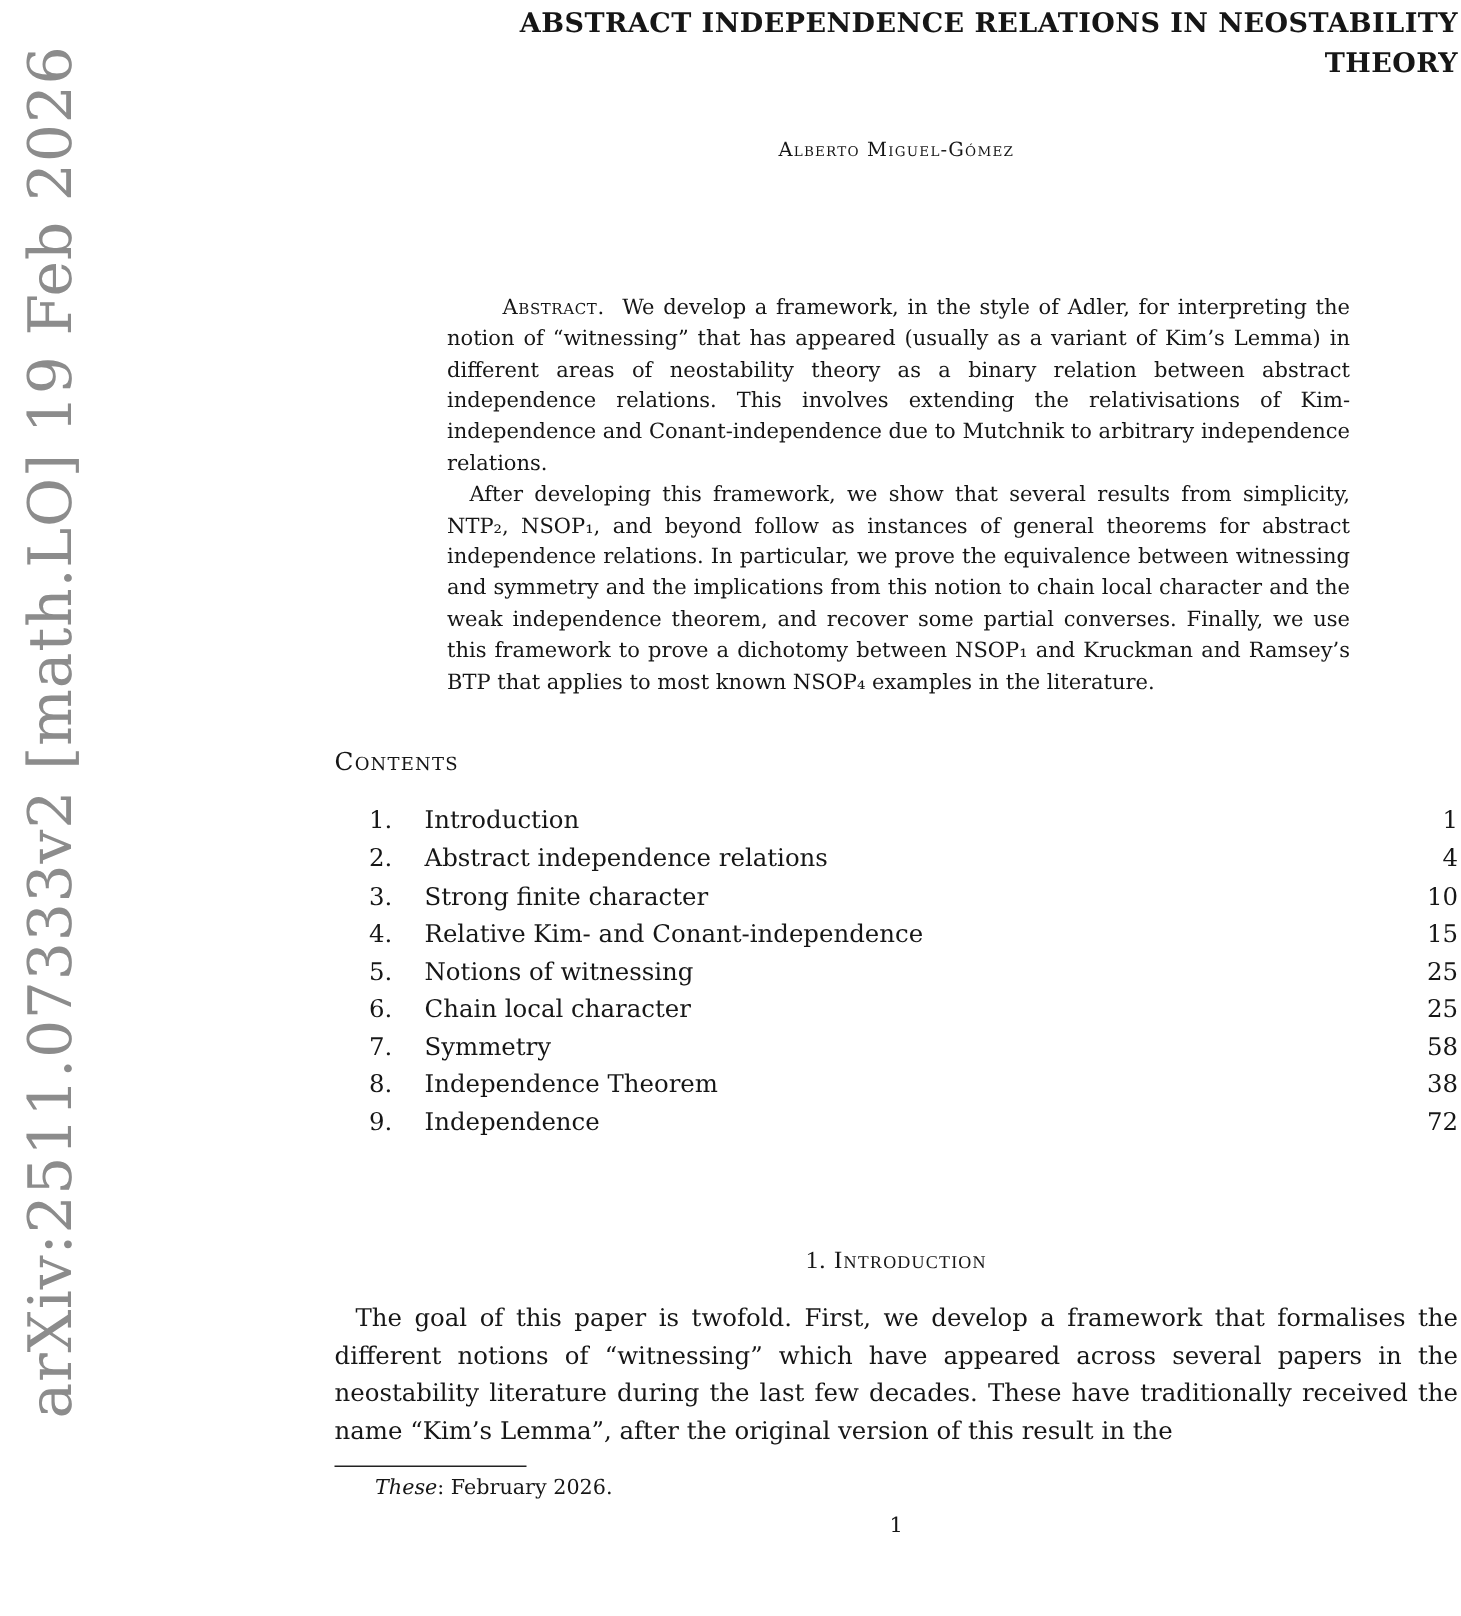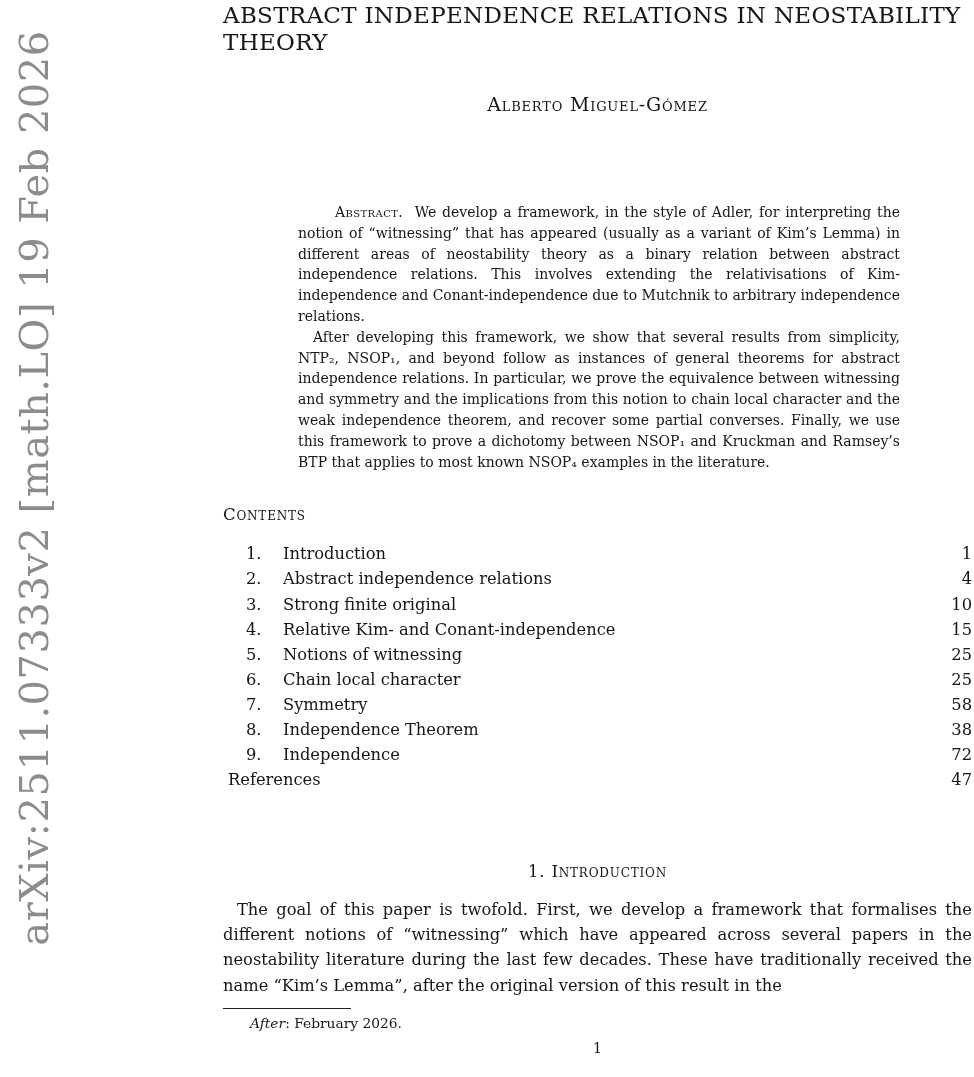--- a/index.html
+++ b/index.html
@@ -26,32 +26,32 @@
 
   
   .page-col {
     position: absolute;
     left: 223px; top: 0;
     width: 749px;
   }
 
   .paper-title {
     margin-top: 2px;
-    text-align: left;
-    font-weight: normal;
-    font-size: 23px;
+    text-align: right;
+    font-weight: bold;
+    font-size: 18px;
     line-height: 27px;
     letter-spacing: 0.3px;
   }
 
   .author {
     margin-top: 37px;
     text-align: center;
     font-variant: small-caps;
-    font-size: 19px;
+    font-size: 13px;
     letter-spacing: 0.8px;
   }
 
   .abstract {
     margin: 87px 72px 0 75px;
     font-size: 14px;
     line-height: 20.8px;
     text-align: justify;
   }
   .abstract p { margin: 0; }
@@ -80,20 +80,21 @@
   .toc-num { width: 37px; padding-left: 18px; flex: none; }
   .toc-title { flex: 1 1 auto; }
   .toc-page { flex: none; text-align: right; }
 
   .section-heading {
     margin-top: 70px;
     text-align: center;
     font-variant: small-caps;
     font-size: 16.5px;
     letter-spacing: 0.8px;
+    font-family: Liberation Serif, serif;
   }
 
   .body-para {
     margin: 16px 0 0 0;
     font-size: 16.3px;
     line-height: 25.1px;
     text-align: justify;
     text-indent: 14px;
   }
 
@@ -145,21 +146,21 @@
       <span class="toc-title">Introduction</span>
       <span class="toc-page">1</span>
     </div>
     <div class="toc-row">
       <span class="toc-num">2.</span>
       <span class="toc-title">Abstract independence relations</span>
       <span class="toc-page">4</span>
     </div>
     <div class="toc-row">
       <span class="toc-num">3.</span>
-      <span class="toc-title">Strong finite original</span>
+      <span class="toc-title">Strong finite character</span>
       <span class="toc-page">10</span>
     </div>
     <div class="toc-row">
       <span class="toc-num">4.</span>
       <span class="toc-title">Relative Kim- and Conant-independence</span>
       <span class="toc-page">15</span>
     </div>
     <div class="toc-row">
       <span class="toc-num">5.</span>
       <span class="toc-title">Notions of witnessing</span>
@@ -178,31 +179,27 @@
     <div class="toc-row">
       <span class="toc-num">8.</span>
       <span class="toc-title">Independence Theorem</span>
       <span class="toc-page">38</span>
     </div>
     <div class="toc-row">
       <span class="toc-num">9.</span>
       <span class="toc-title">Independence</span>
       <span class="toc-page">72</span>
     </div>
-    <div class="toc-row">
-      <span class="toc-title">References</span>
-      <span class="toc-page">47</span>
-    </div>
   </div>
 
   <div class="section-heading">1. Introduction</div>
 
   <p class="body-para">The goal of this paper is twofold. First, we develop a framework that formalises the different notions of “witnessing” which have appeared across several papers in the neostability literature during the last few decades. These have traditionally received the name “Kim’s Lemma”, after the original version of this result in the</p>
 
   <hr class="footnote-rule">
 
   <div class="date-line">
-    <span class="it">After</span><span>: February 2026.</span>
+    <span class="it">These</span><span>: February 2026.</span>
   </div>
 
   <div class="page-number">1</div>
 
 </div>
 
 </body></html>

